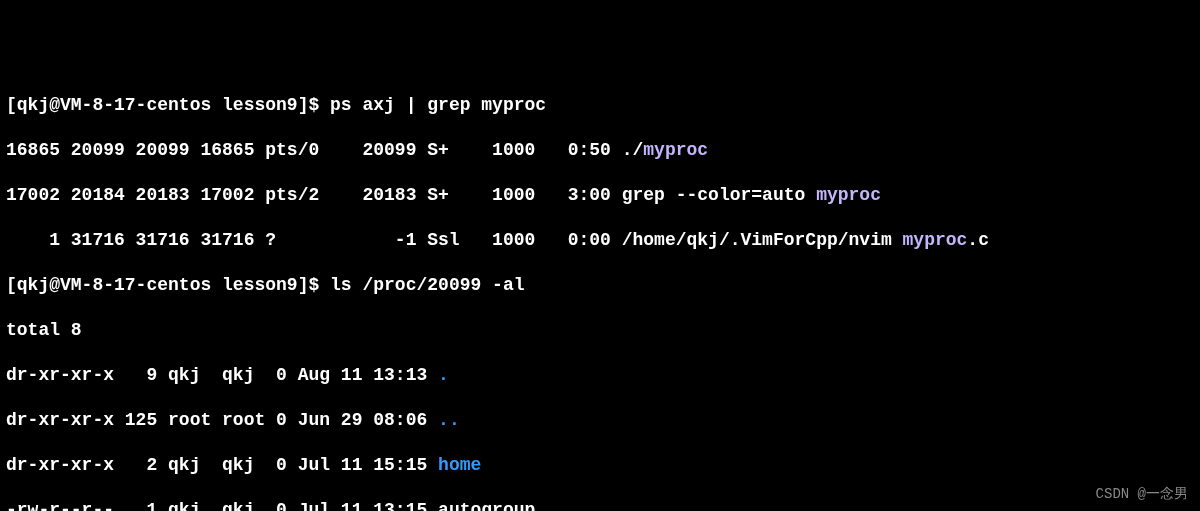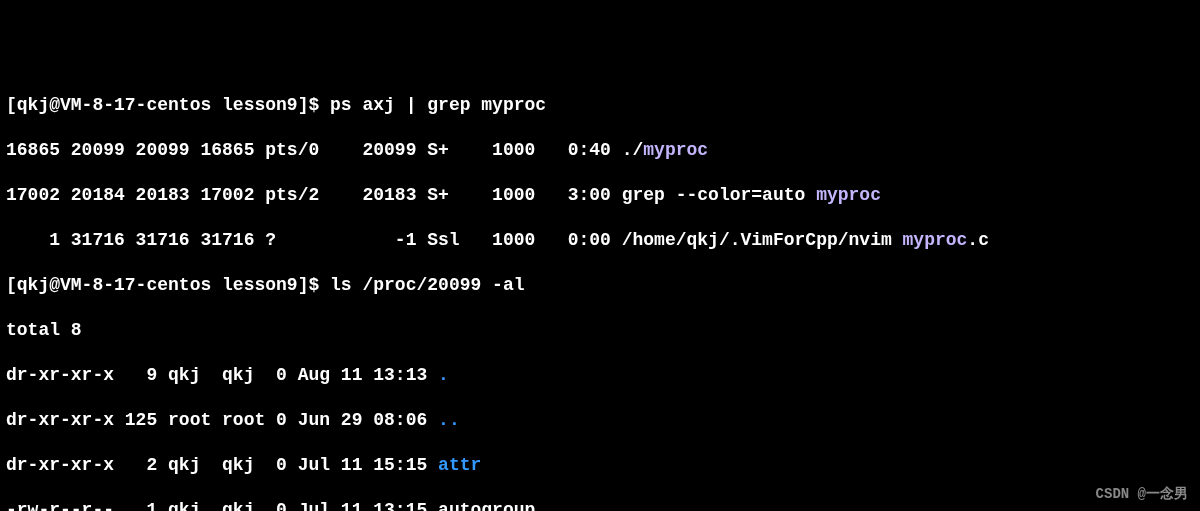--- a/index.html
+++ b/index.html
@@ -19,37 +19,37 @@
     }
     .line { display: block; }
     .red { color: #c4b5fd; }
     .cyan { color: #3399ff; }
     .watermark {
       position: absolute;
       right: 12px;
       bottom: 8px;
       color: #888;
       font-size: 14px;
-      font-weight: bold;
+      font-weight: normal;
     }
   </style>
 </head>
 <body>
 
 
 
 <span class="line"><span>[qkj@VM-8-17-centos lesson9]$ </span><span>ps axj | grep myproc</span></span>
-<span class="line"><span>16865 20099 20099 16865 pts/0    20099 S+    1000   0:40 ./</span><span class="red">myproc</span><span></span></span>
+<span class="line"><span>16865 20099 20099 16865 pts/0    20099 S+    1000   0:50 ./</span><span class="red">myproc</span><span></span></span>
 <span class="line"><span>17002 20184 20183 17002 pts/2    20183 S+    1000   3:00 grep --color=auto </span><span class="red">myproc</span><span></span></span>
 <span class="line"><span>    1 31716 31716 31716 ?           -1 Ssl   1000   0:00 /home/qkj/.VimForCpp/nvim </span><span class="red">myproc</span><span>.c</span></span>
 <span class="line"><span>[qkj@VM-8-17-centos lesson9]$ </span><span>ls /proc/20099 -al</span></span>
 <span class="line">total 8</span>
 <span class="line"><span>dr-xr-xr-x   9 qkj  qkj  0 Aug 11 13:13 </span><span class="cyan">.</span></span>
 <span class="line"><span>dr-xr-xr-x 125 root root 0 Jun 29 08:06 </span><span class="cyan">..</span></span>
-<span class="line"><span>dr-xr-xr-x   2 qkj  qkj  0 Jul 11 15:15 </span><span class="cyan">attr</span></span>
+<span class="line"><span>dr-xr-xr-x   2 qkj  qkj  0 Jul 11 15:15 </span><span class="cyan">home</span></span>
 <span class="line"><span>-rw-r--r--   1 qkj  qkj  0 Jul 11 13:15 </span><span>autogroup</span></span>
 
 
 
 
 
 
 
 
 

